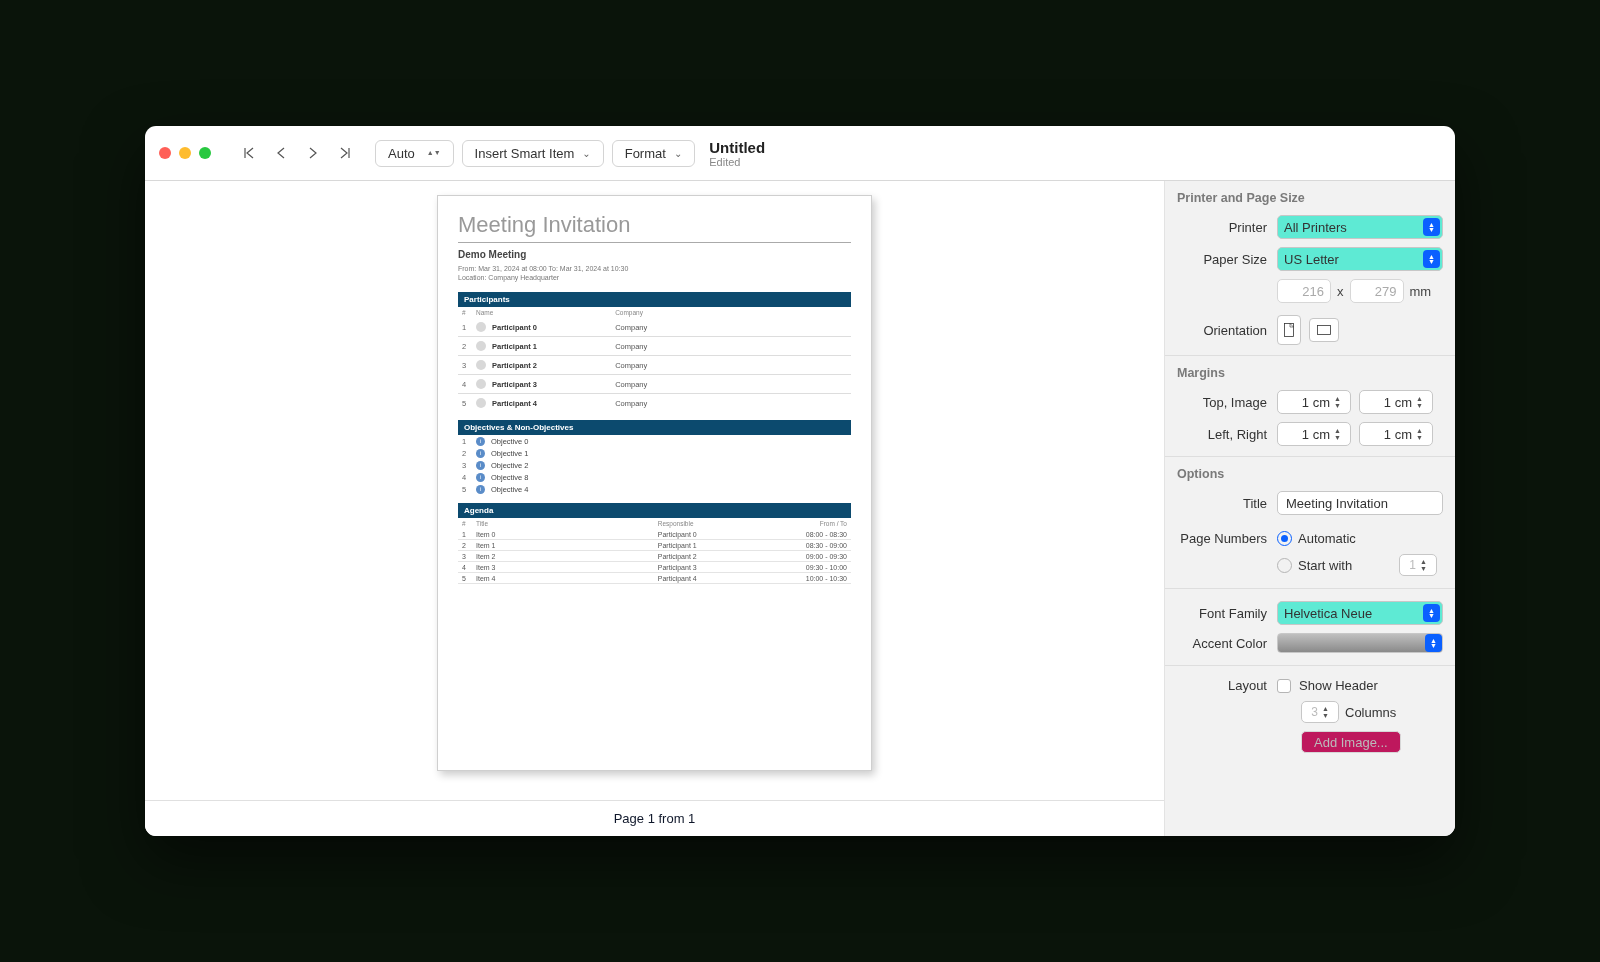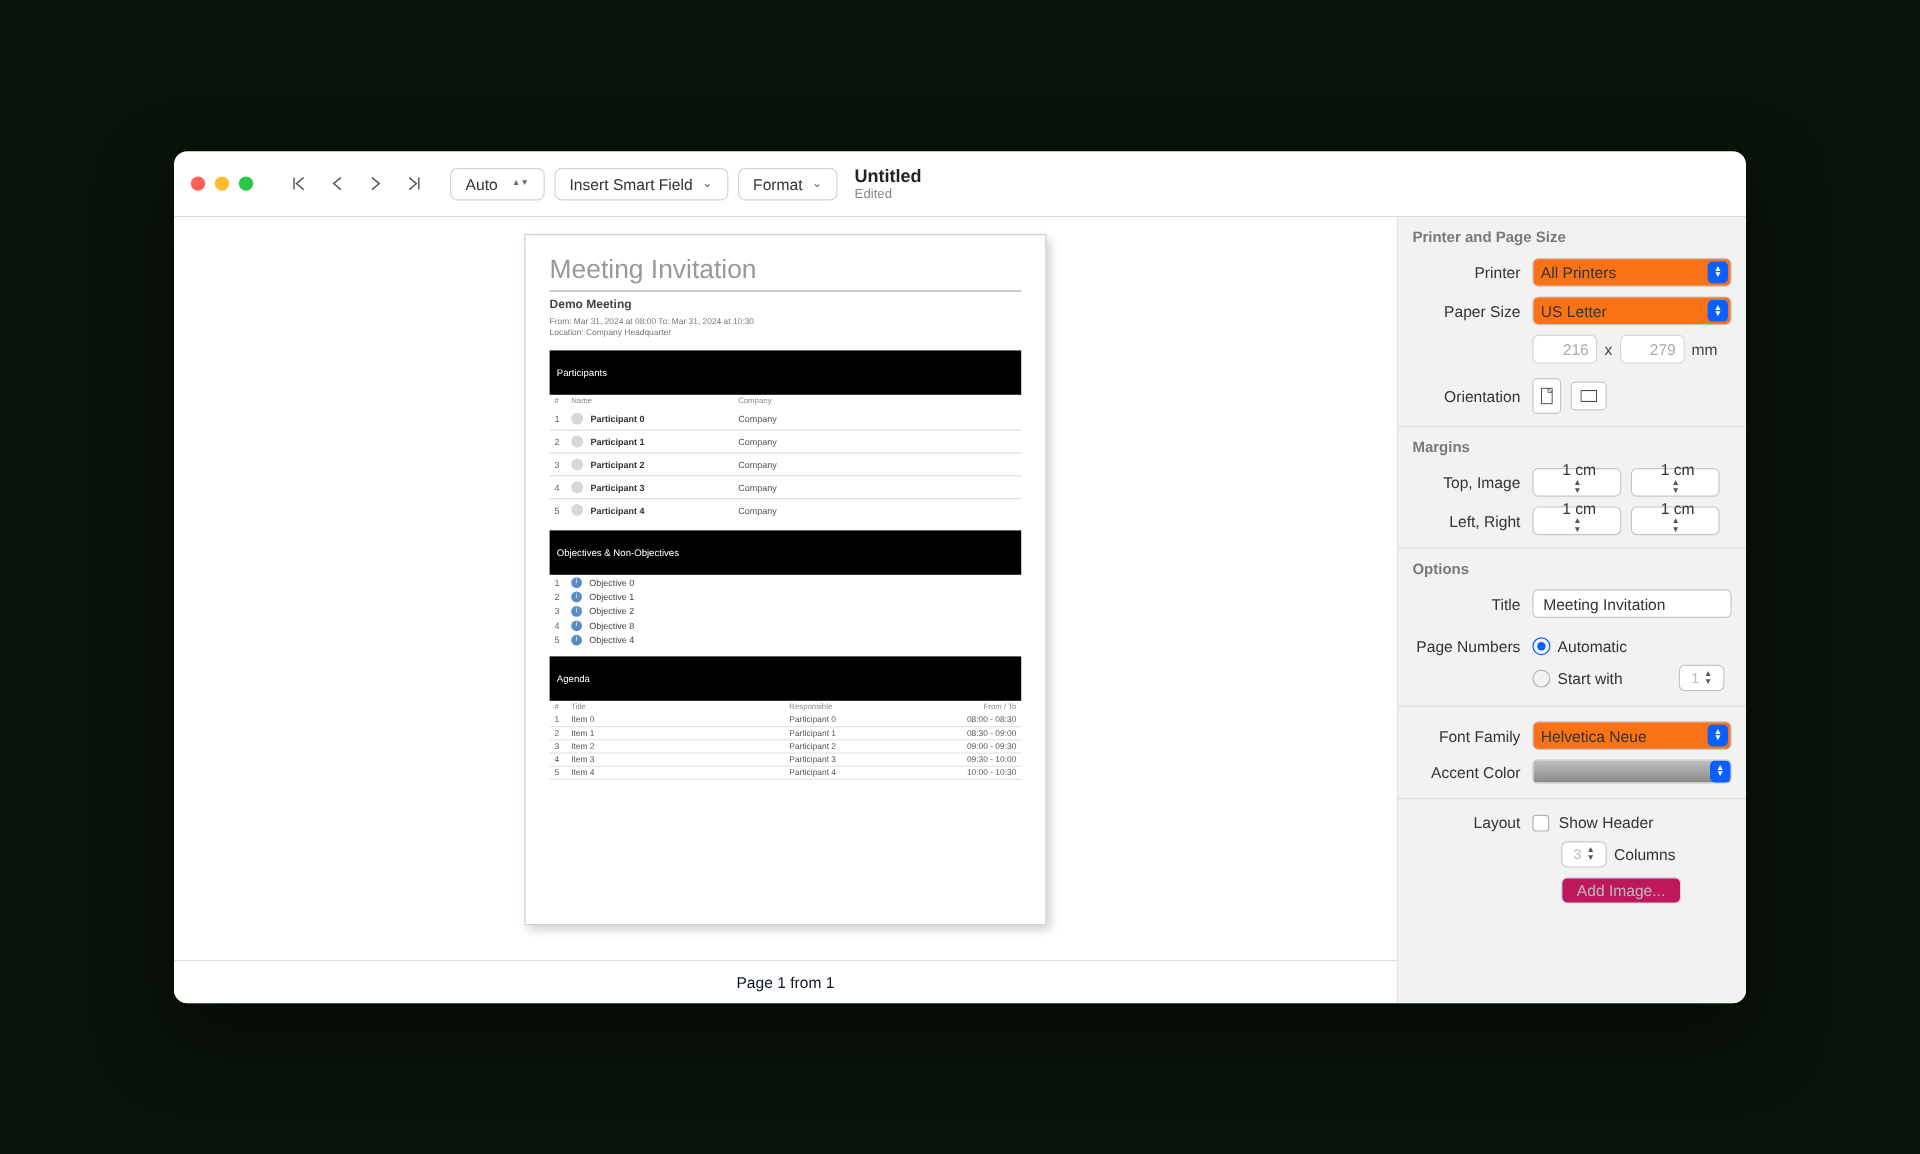--- a/index.html
+++ b/index.html
@@ -57,22 +57,22 @@
   border: 1px solid #cfcfcf;
   box-shadow: 3px 4px 8px rgba(0,0,0,0.2);
   padding: 16px 20px;
   font-size: 8px; color: #555;
 }
 .page h1 { font-size: 22px; font-weight: 300; color: #999; margin-bottom: 4px; }
 .page hr.titleline { border: none; border-top: 1px solid #aaa; margin-bottom: 6px; }
 .page .subtitle { font-size: 10px; font-weight: 600; color: #444; margin: 6px 0 4px 0; }
 .page .meta { font-size: 7px; color: #777; line-height: 1.3; margin-bottom: 10px; }
 .section-bar {
-  background: #000000; color: #fff; font-weight: 400; font-size: 8px;
-  padding: 14px 6px; margin-top: 8px;
+  background: #0c4a6e; color: #fff; font-weight: 700; font-size: 8px;
+  padding: 3px 6px; margin-top: 8px;
 }
 .tblhdr { display: flex; font-size: 6.5px; color: #888; padding: 2px 4px; }
 .tblhdr .c1 { width: 14px; }
 .tblhdr .c2 { flex: 1.2; }
 .tblhdr .c3 { flex: 2; }
 .prow { display: flex; align-items: center; font-size: 7.5px; padding: 4px 4px; border-bottom: 1px solid #ddd; }
 .prow:last-child { border-bottom: none; }
 .prow .c1 { width: 14px; color:#666; }
 .prow .avatar { width:10px; height:10px; border-radius:50%; background:#d8d8d8; margin-right:6px; }
 .prow .c2 { flex: 1.2; font-weight: 600; color: #333; display:flex; align-items:center;}
@@ -92,21 +92,21 @@
   font-size: 13px; color: #333; display:flex; flex-direction:column;
 }
 .section-header {
   font-weight: 600; color: #7a7a7a; font-size: 12.5px;
   padding: 10px 12px 6px 12px; border-top: 1px solid #dedede;
 }
 .section-header:first-child { border-top: none; }
 .form-row { display: flex; align-items: center; padding: 4px 12px; }
 .form-label { width: 100px; text-align: right; padding-right: 10px; color: #333; }
 .select {
-  flex: 1; height: 24px; background: #f97316; border: 1px solid #c7c7c7;
+  flex: 1; height: 24px; background: #5eead4; border: 1px solid #c7c7c7;
   border-radius: 5px; display: flex; align-items: center; padding: 0 6px;
   position: relative; font-size: 13px; text-align: center;
 }
 .select .sel-caret {
   width: 17px; height: 18px; background: #0a60ff; border-radius: 4px;
   display: flex; flex-direction:column; align-items: center; justify-content: center;
   color: #fff; font-size: 7px; line-height: 5px;
   position:absolute; right:2px;
 }
 .dim-row { display:flex; align-items:center; padding:4px 12px; }
@@ -118,21 +118,21 @@
 .dim-x { margin:0 6px; color:#444; }
 .dim-unit { margin-left:6px; color:#444; }
 .orient-btn {
   width: 24px; height: 30px; background:#fff; border:1px solid #c7c7c7; border-radius:4px;
   display:flex; align-items:center; justify-content:center; font-size:12px; margin-right:8px; cursor:pointer;
 }
 .orient-btn.landscape { width: 30px; height: 24px; }
 .margin-input {
   width: 74px; height: 24px; background:#fff; border:1px solid #c7c7c7; border-radius:5px;
   display:flex; align-items:center; justify-content:flex-end; padding:0 2px 0 6px;
-  position:relative; font-size:13px;flex-direction:column;
+  position:relative; font-size:13px;
 }
 .stepper-mini {
   width: 14px; height: 20px; display:flex; flex-direction:column; justify-content:center;
   font-size:7px; color:#555; margin-left:4px; line-height:7px; cursor:pointer;
 }
 .text-input {
   flex:1; height:24px; background:#fff; border:1px solid #c7c7c7; border-radius:5px;
   padding:0 8px; font-size:13px; display:flex; align-items:center;
 }
 .radio { width: 15px; height: 15px; border-radius: 50%; border: 1px solid #b5b5b5; margin-right: 6px; display:inline-flex; align-items:center; justify-content:center;}
@@ -190,21 +190,21 @@
         <svg width="12" height="12" viewBox="0 0 12 12">
             <path d="M10 1v10M2 1l6 5-6 5" fill="none" stroke="#555" stroke-width="1.2"></path>
           </svg>
       </button>
     </div>
     <button class="seg-btn">
       <span>Auto</span>
       <span class="stepper">▲▼</span>
     </button>
     <button class="dd-btn">
-      <span>Insert Smart Field</span>
+      <span>Insert Smart Item</span>
       <span class="dd-caret">⌄</span>
     </button>
     <button class="dd-btn">
       <span>Format</span>
       <span class="dd-caret">⌄</span>
     </button>
     <div class="title-block">
       <div class="title-main">Untitled</div>
       <div class="title-sub">Edited</div>
     </div>

